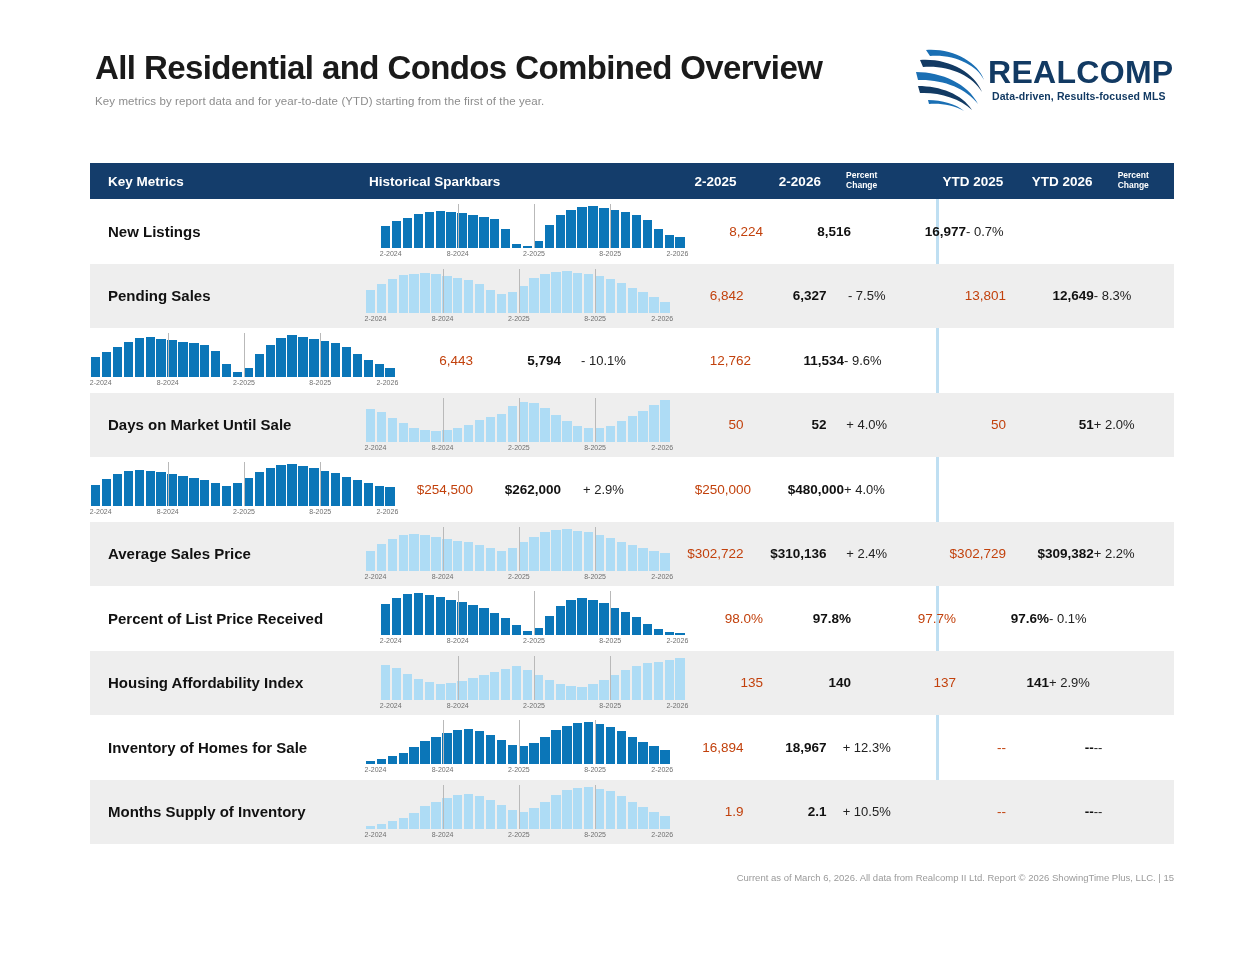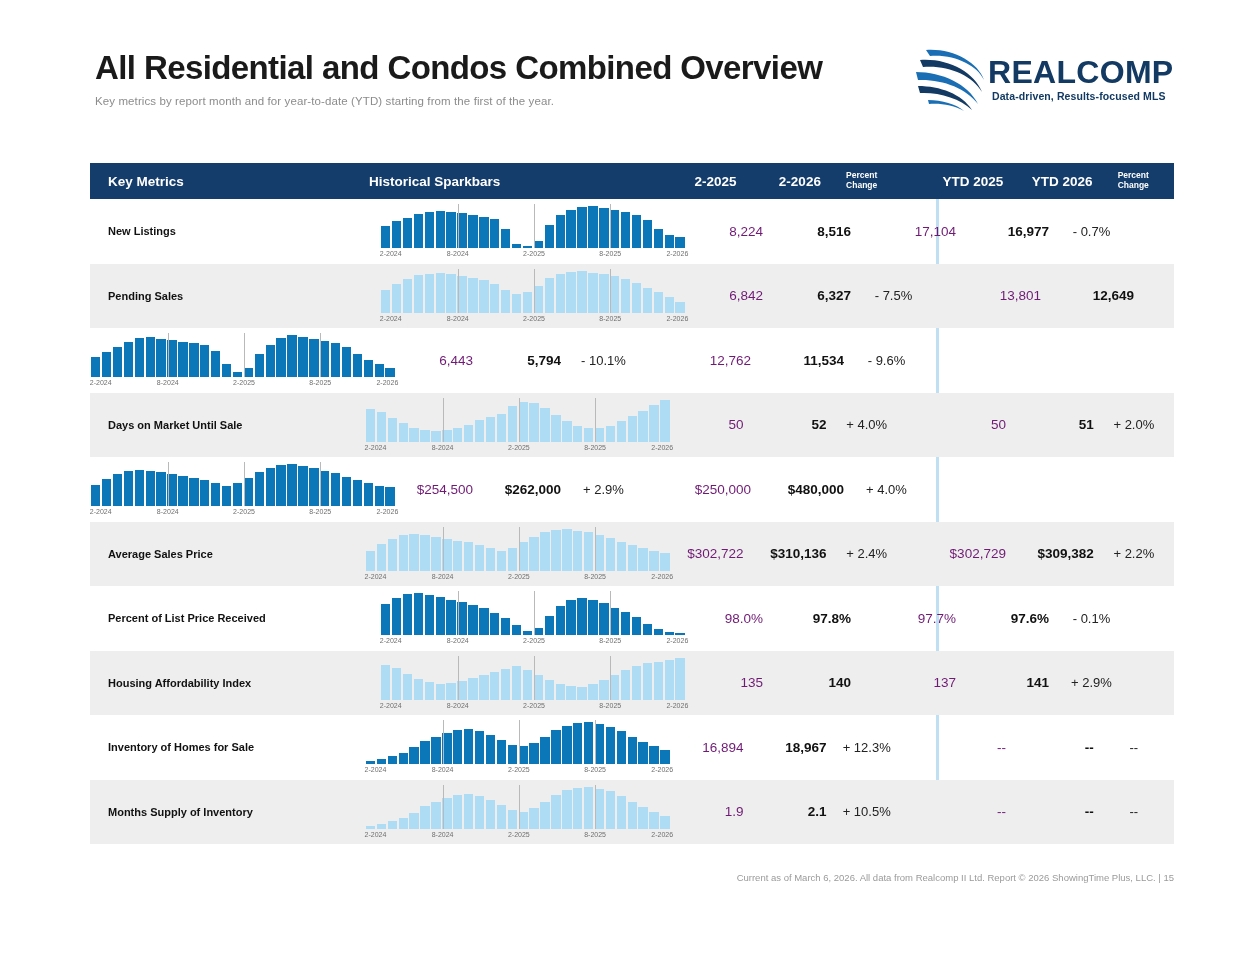--- a/index.html
+++ b/index.html
@@ -94,42 +94,42 @@
     text-align: center;
   }
   .col-metric   { width: 290px; padding-left: 18px; }
   .col-spark    { width: 305px; text-align: center; }
   .col-v1       { width: 78px;  justify-content: flex-end; }
   .col-v2       { width: 88px;  justify-content: flex-end; }
   .col-pct      { width: 85px;  justify-content: center; }
   .col-gap      { width: 22px; }
   .col-y1       { width: 83px;  justify-content: flex-end; }
   .col-y2       { width: 93px;  justify-content: flex-end; }
-  .col-ypct     { width: 85px;  justify-content: center; }
+  .col-ypct     { width: 85px;  }
 
   .row {
     display: flex;
     align-items: center;
     height: 64.5px;
     position: relative;
   }
   .row.alt { background: #eeeeee; }
   .row .cell {
     display: flex;
     align-items: center;
     height: 100%;
     font-size: 13.5px;
     color: #1f1f1f;
   }
   .metric-label {
     font-weight: bold;
-    font-size: 11px;
+    font-size: 15px;
     color: #111111;
   }
-  .val-reg { font-weight: normal; color: #701a75; }
+  .val-reg { font-weight: normal; color: #c2410c; }
   .val-bold { font-weight: bold; color: #111; }
   .pct { font-size: 13px; color: #222; }
 
   
   .divider {
     position: absolute;
     left: 846px;
     top: 36px;
     width: 3px;
     height: 645px;
@@ -188,21 +188,21 @@
     text-align: right;
   }
 </style>
 </head>
 <body>
 
 <div class="page">
 
   <div class="header">
     <div class="title">All Residential and Condos Combined Overview</div>
-    <div class="subtitle">Key metrics by report month and for year-to-date (YTD) starting from the first of the year.</div>
+    <div class="subtitle">Key metrics by report data and for year-to-date (YTD) starting from the first of the year.</div>
 
     <div class="logo">
       <svg class="logo-swoosh" viewBox="0 0 78 66">
         <path d="M12 4 C 38 2, 64 16, 70 34 C 63 19, 40 8, 16 10 Z" fill="#1a6fb4"></path>
         <path d="M6 14 C 34 12, 60 26, 68 46 C 58 29, 34 19, 9 21 Z" fill="#123a63"></path>
         <path d="M2 26 C 28 26, 54 38, 64 58 C 52 42, 28 33, 4 34 Z" fill="#1a6fb4"></path>
         <path d="M4 40 C 26 40, 48 48, 58 64 C 46 52, 24 46, 6 47 Z" fill="#123a63"></path>
         <path d="M14 54 C 28 54, 42 58, 50 65 C 40 59, 26 57, 15 58 Z" fill="#1a6fb4"></path>
       </svg>
       <div class="logo-text">REALCOMP</div>
@@ -281,23 +281,20 @@
               </div>
             </div>
           </div>
           <div class="cell col-v1">
             <span class="val-reg">8,224</span>
           </div>
           <div class="cell col-v2">
             <span class="val-bold">8,516</span>
           </div>
           <div class="cell col-gap"></div>
-          <div class="cell col-y1">
-            <span class="val-reg">17,104</span>
-          </div>
           <div class="cell col-y2">
             <span class="val-bold">16,977</span>
           </div>
           <div class="cell col-ypct">
             <span class="pct">- 0.7%</span>
           </div>
         </div>
         <div class="row alt">
           <div class="cell col-metric">
             <span class="metric-label">Pending Sales</span>
@@ -354,20 +351,23 @@
           </div>
           <div class="cell col-pct">
             <span class="pct">- 7.5%</span>
           </div>
           <div class="cell col-gap"></div>
           <div class="cell col-y1">
             <span class="val-reg">13,801</span>
           </div>
           <div class="cell col-y2">
             <span class="val-bold">12,649</span>
+          </div>
+          <div class="cell col-ypct">
+            <span class="pct">- 8.3%</span>
           </div>
         </div>
         <div class="row">
           <div class="cell col-spark">
             <div class="spark">
               <div class="spark-bars">
                 <div class="bar" style="height: 20.087px;"></div>
                 <div class="bar" style="height: 25.5652px;"></div>
                 <div class="bar" style="height: 30.1304px;"></div>
                 <div class="bar" style="height: 35.6087px;"></div>

